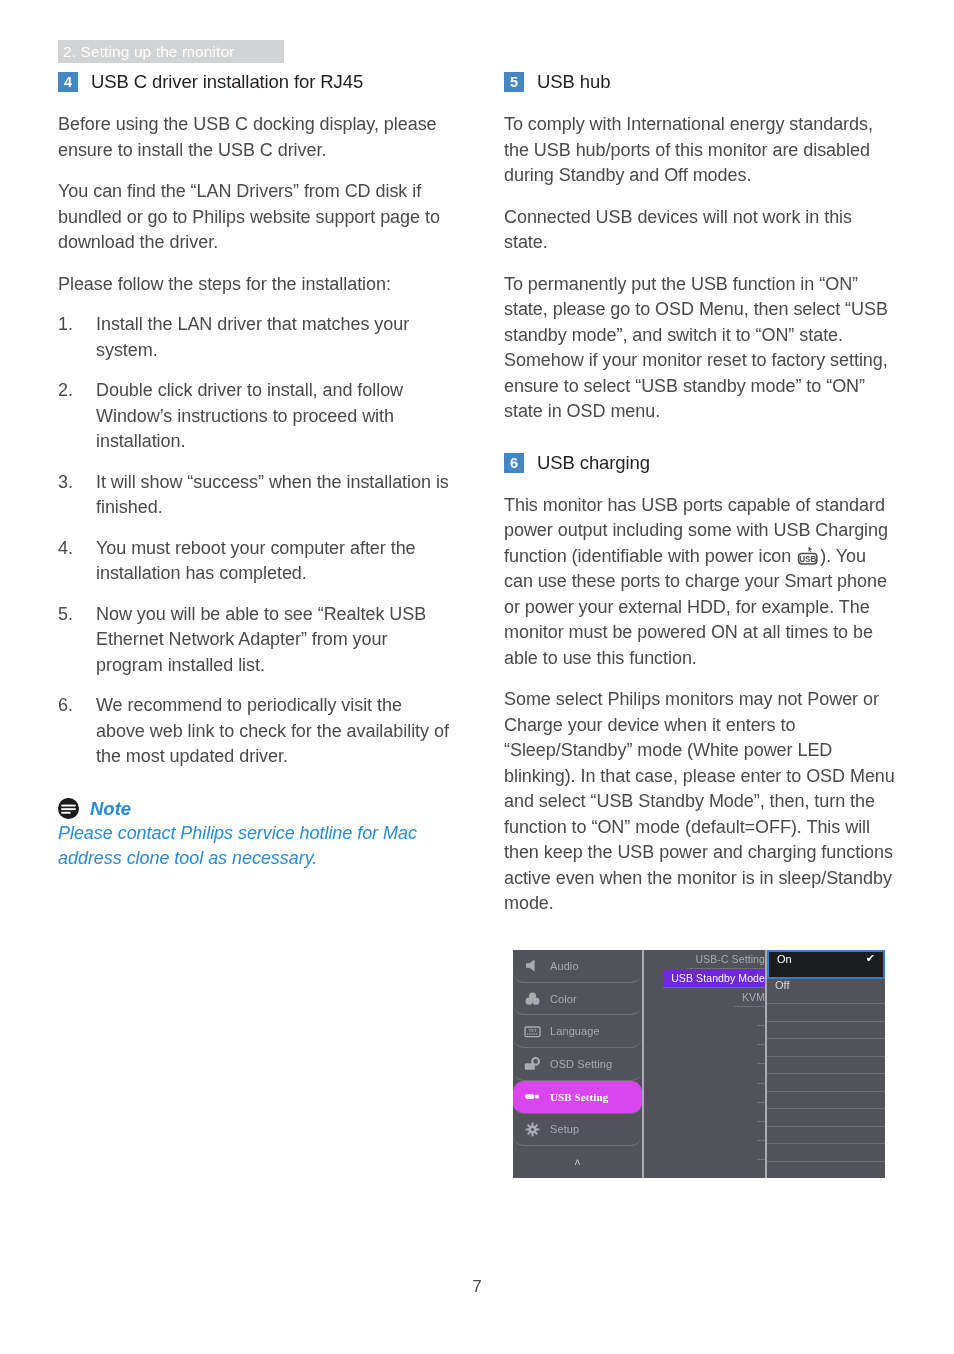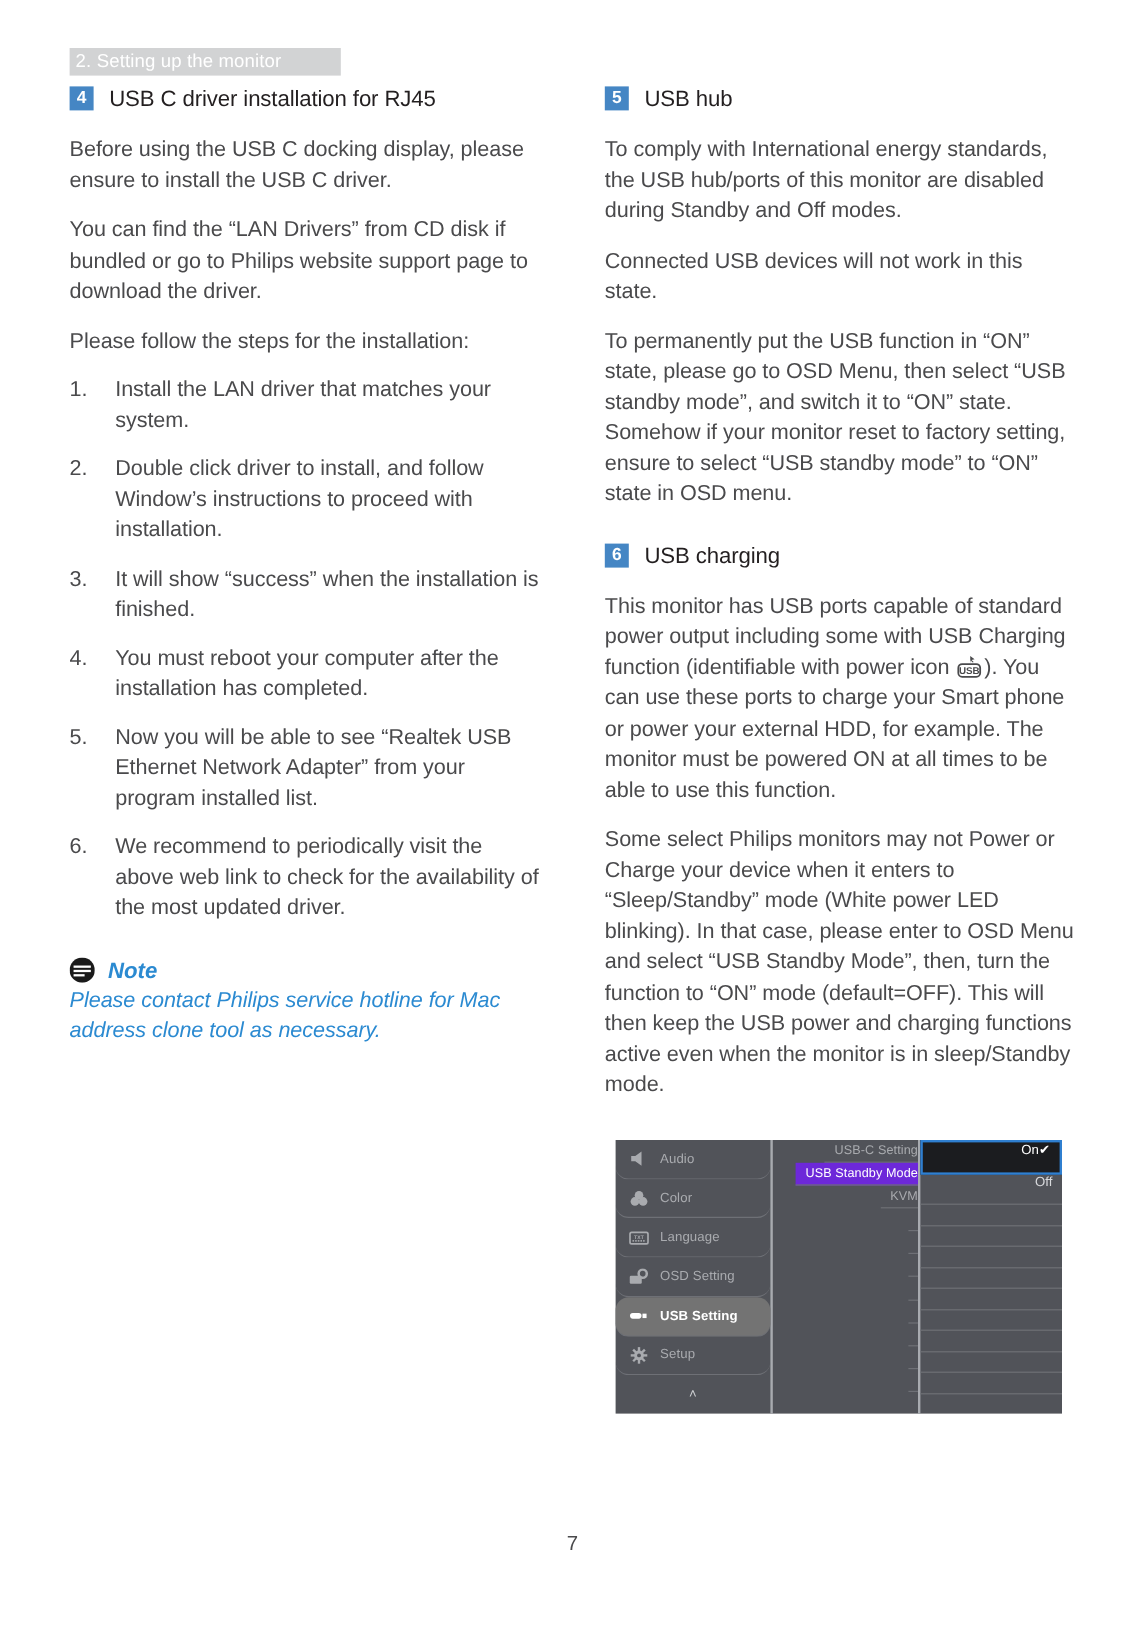--- a/index.html
+++ b/index.html
@@ -174,23 +174,24 @@
     align-items: center;
     padding-left: 11px;
     border-bottom: 1px solid #6e7076;
     color: #a9abaf;
     font-size: 11px;
     letter-spacing: 0.1px;
     border-radius: 11px;
   }
   .osd-item:last-child { border-bottom: none; }
   .osd-item.active {
-    background: #737373;
+    background: #d946ef;
     color: #ffffff;
     font-weight: 700;
+    font-family: Liberation Serif, serif;
   }
   .osd-item .osd-ico {
     width: 17px;
     height: 15px;
     flex: 0 0 17px;
     margin-right: 9px;
     display: flex;
     align-items: center;
     justify-content: center;
   }
@@ -230,21 +231,21 @@
 
   .osd-col-right {
     flex: 1 1 auto;
     display: flex;
     flex-direction: column;
   }
   .osd-opt {
     flex: 1 1 0;
     display: flex;
     align-items: center;
-    justify-content: flex-end;
+    justify-content: space-between;
     padding: 0 8px 12px 8px;
     border-bottom: 1px solid #6e7076;
     color: #d8dadd;
     font-size: 11px;
   }
   .osd-opt:last-child { border-bottom: none; }
   .osd-opt.highlight {
     background: #1b1c1f;
     border: 2px solid #2f7fd0;
     color: #ffffff;

